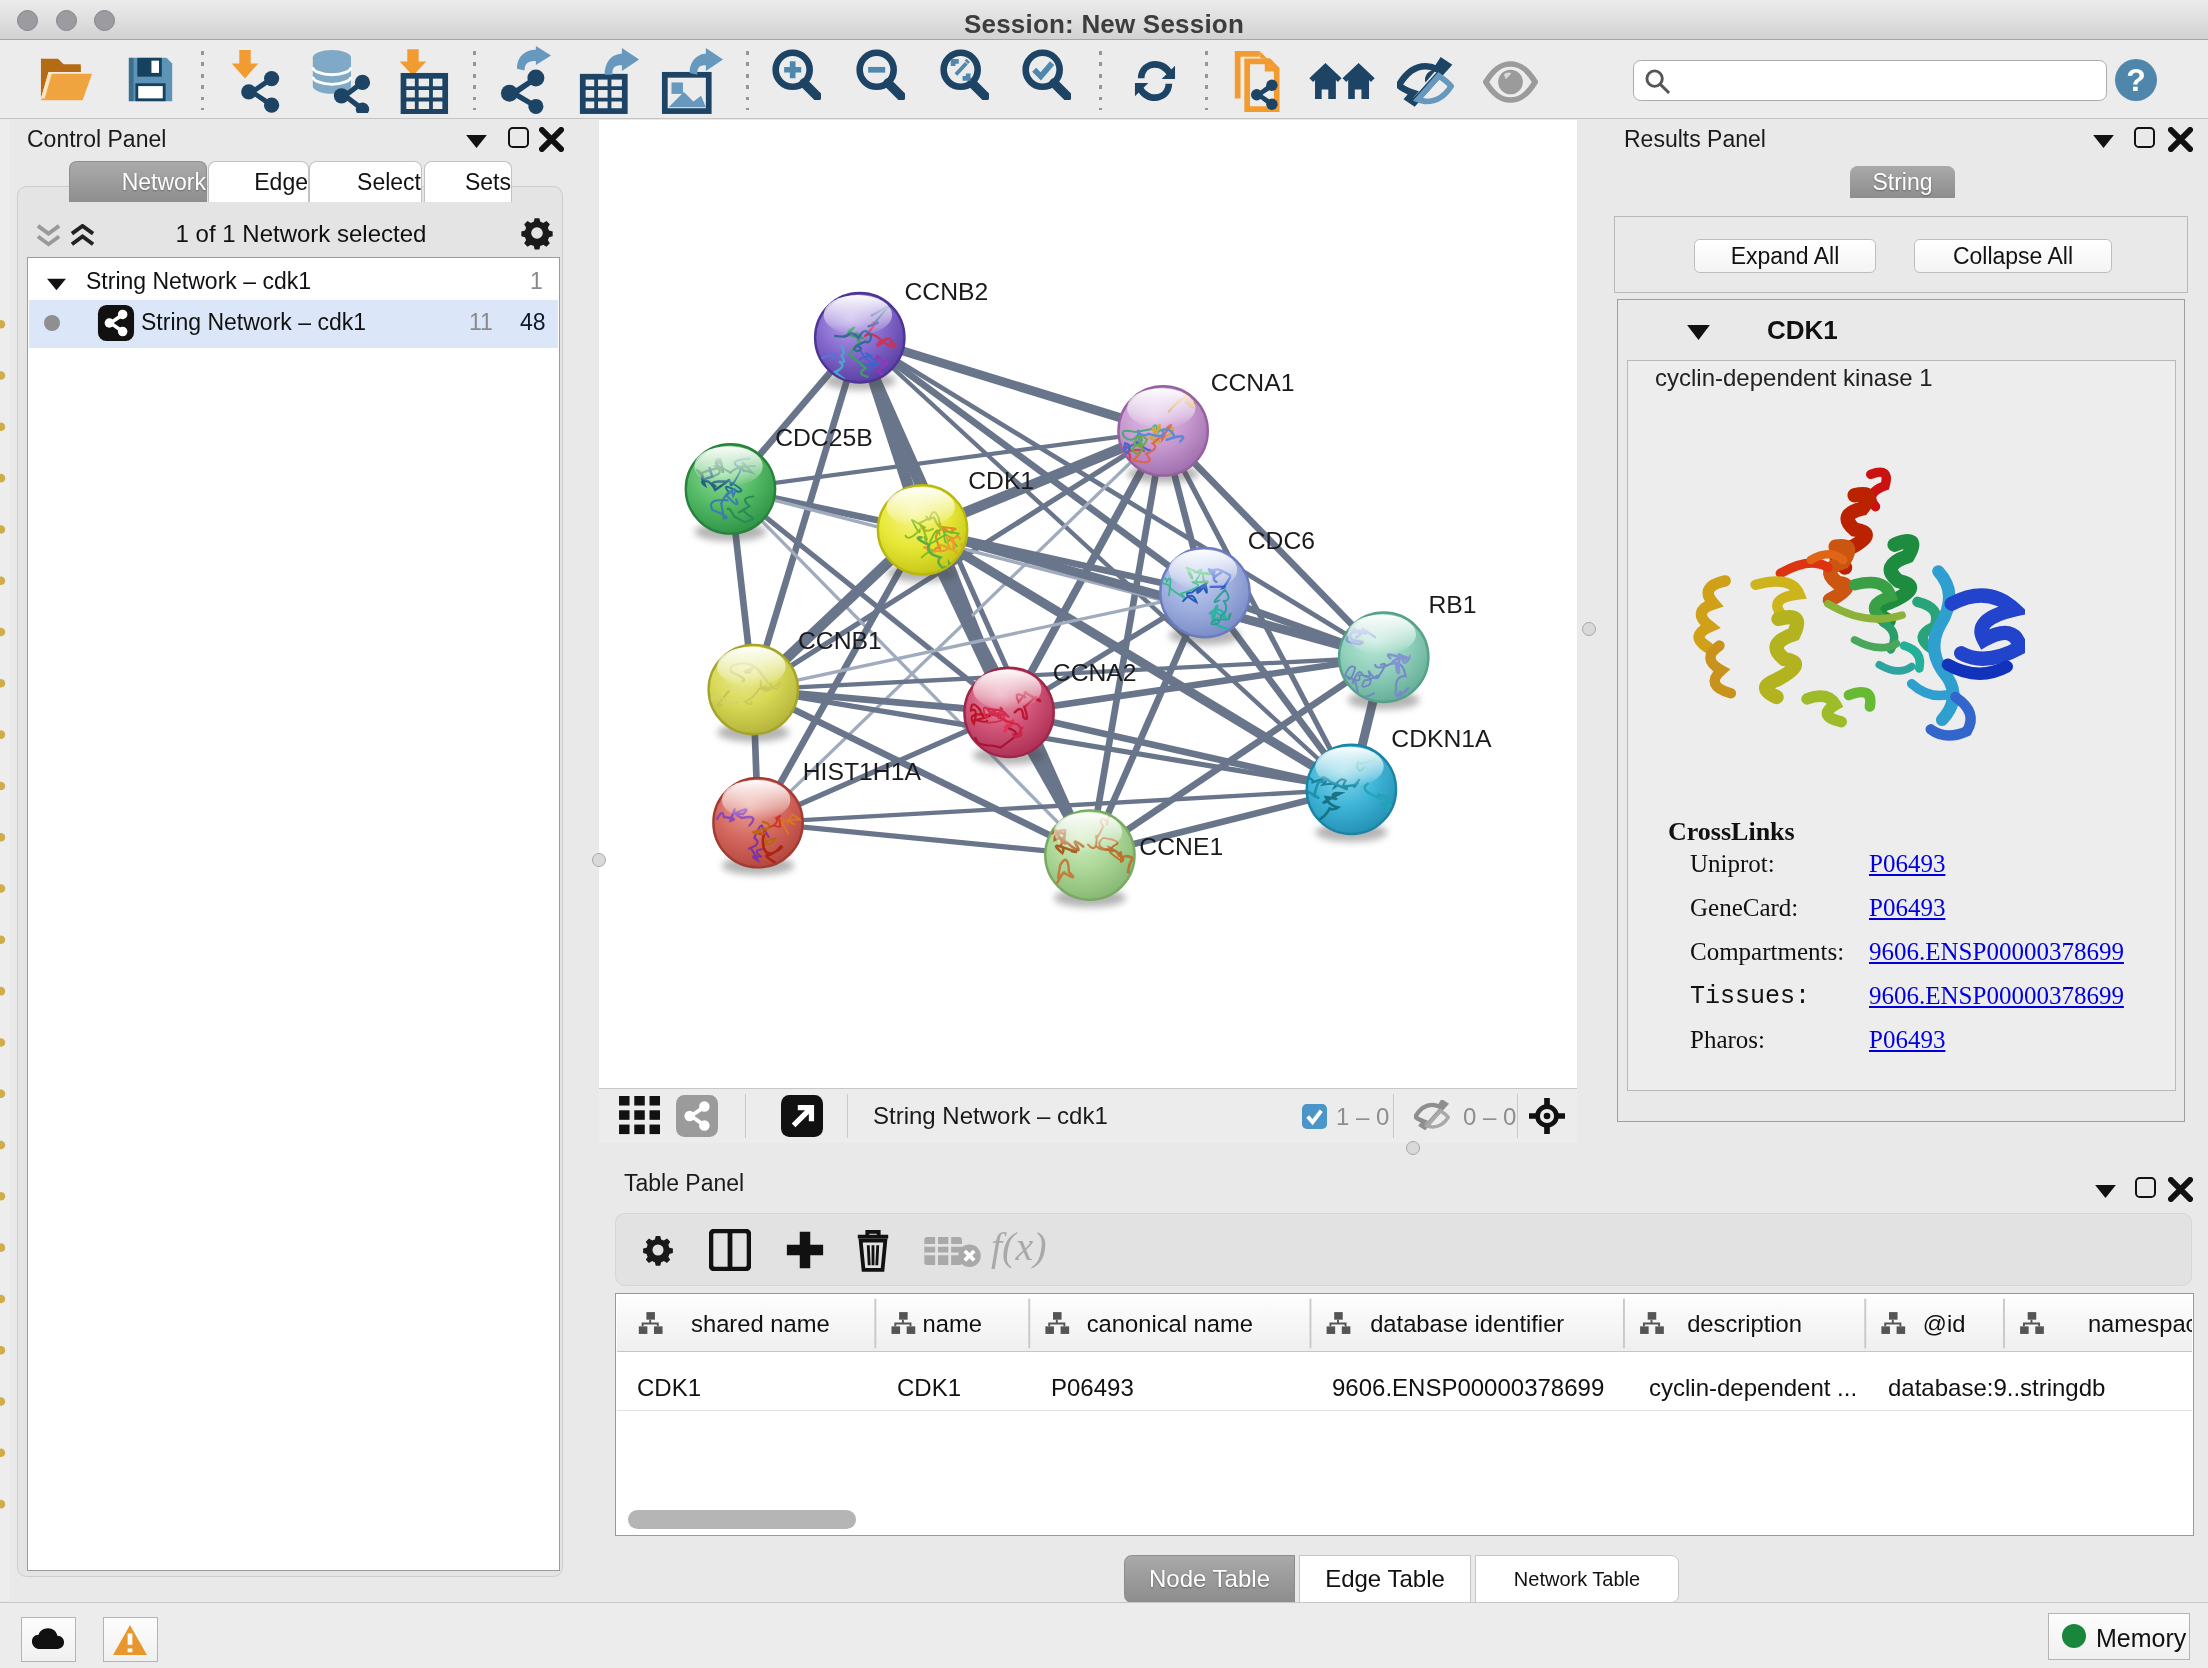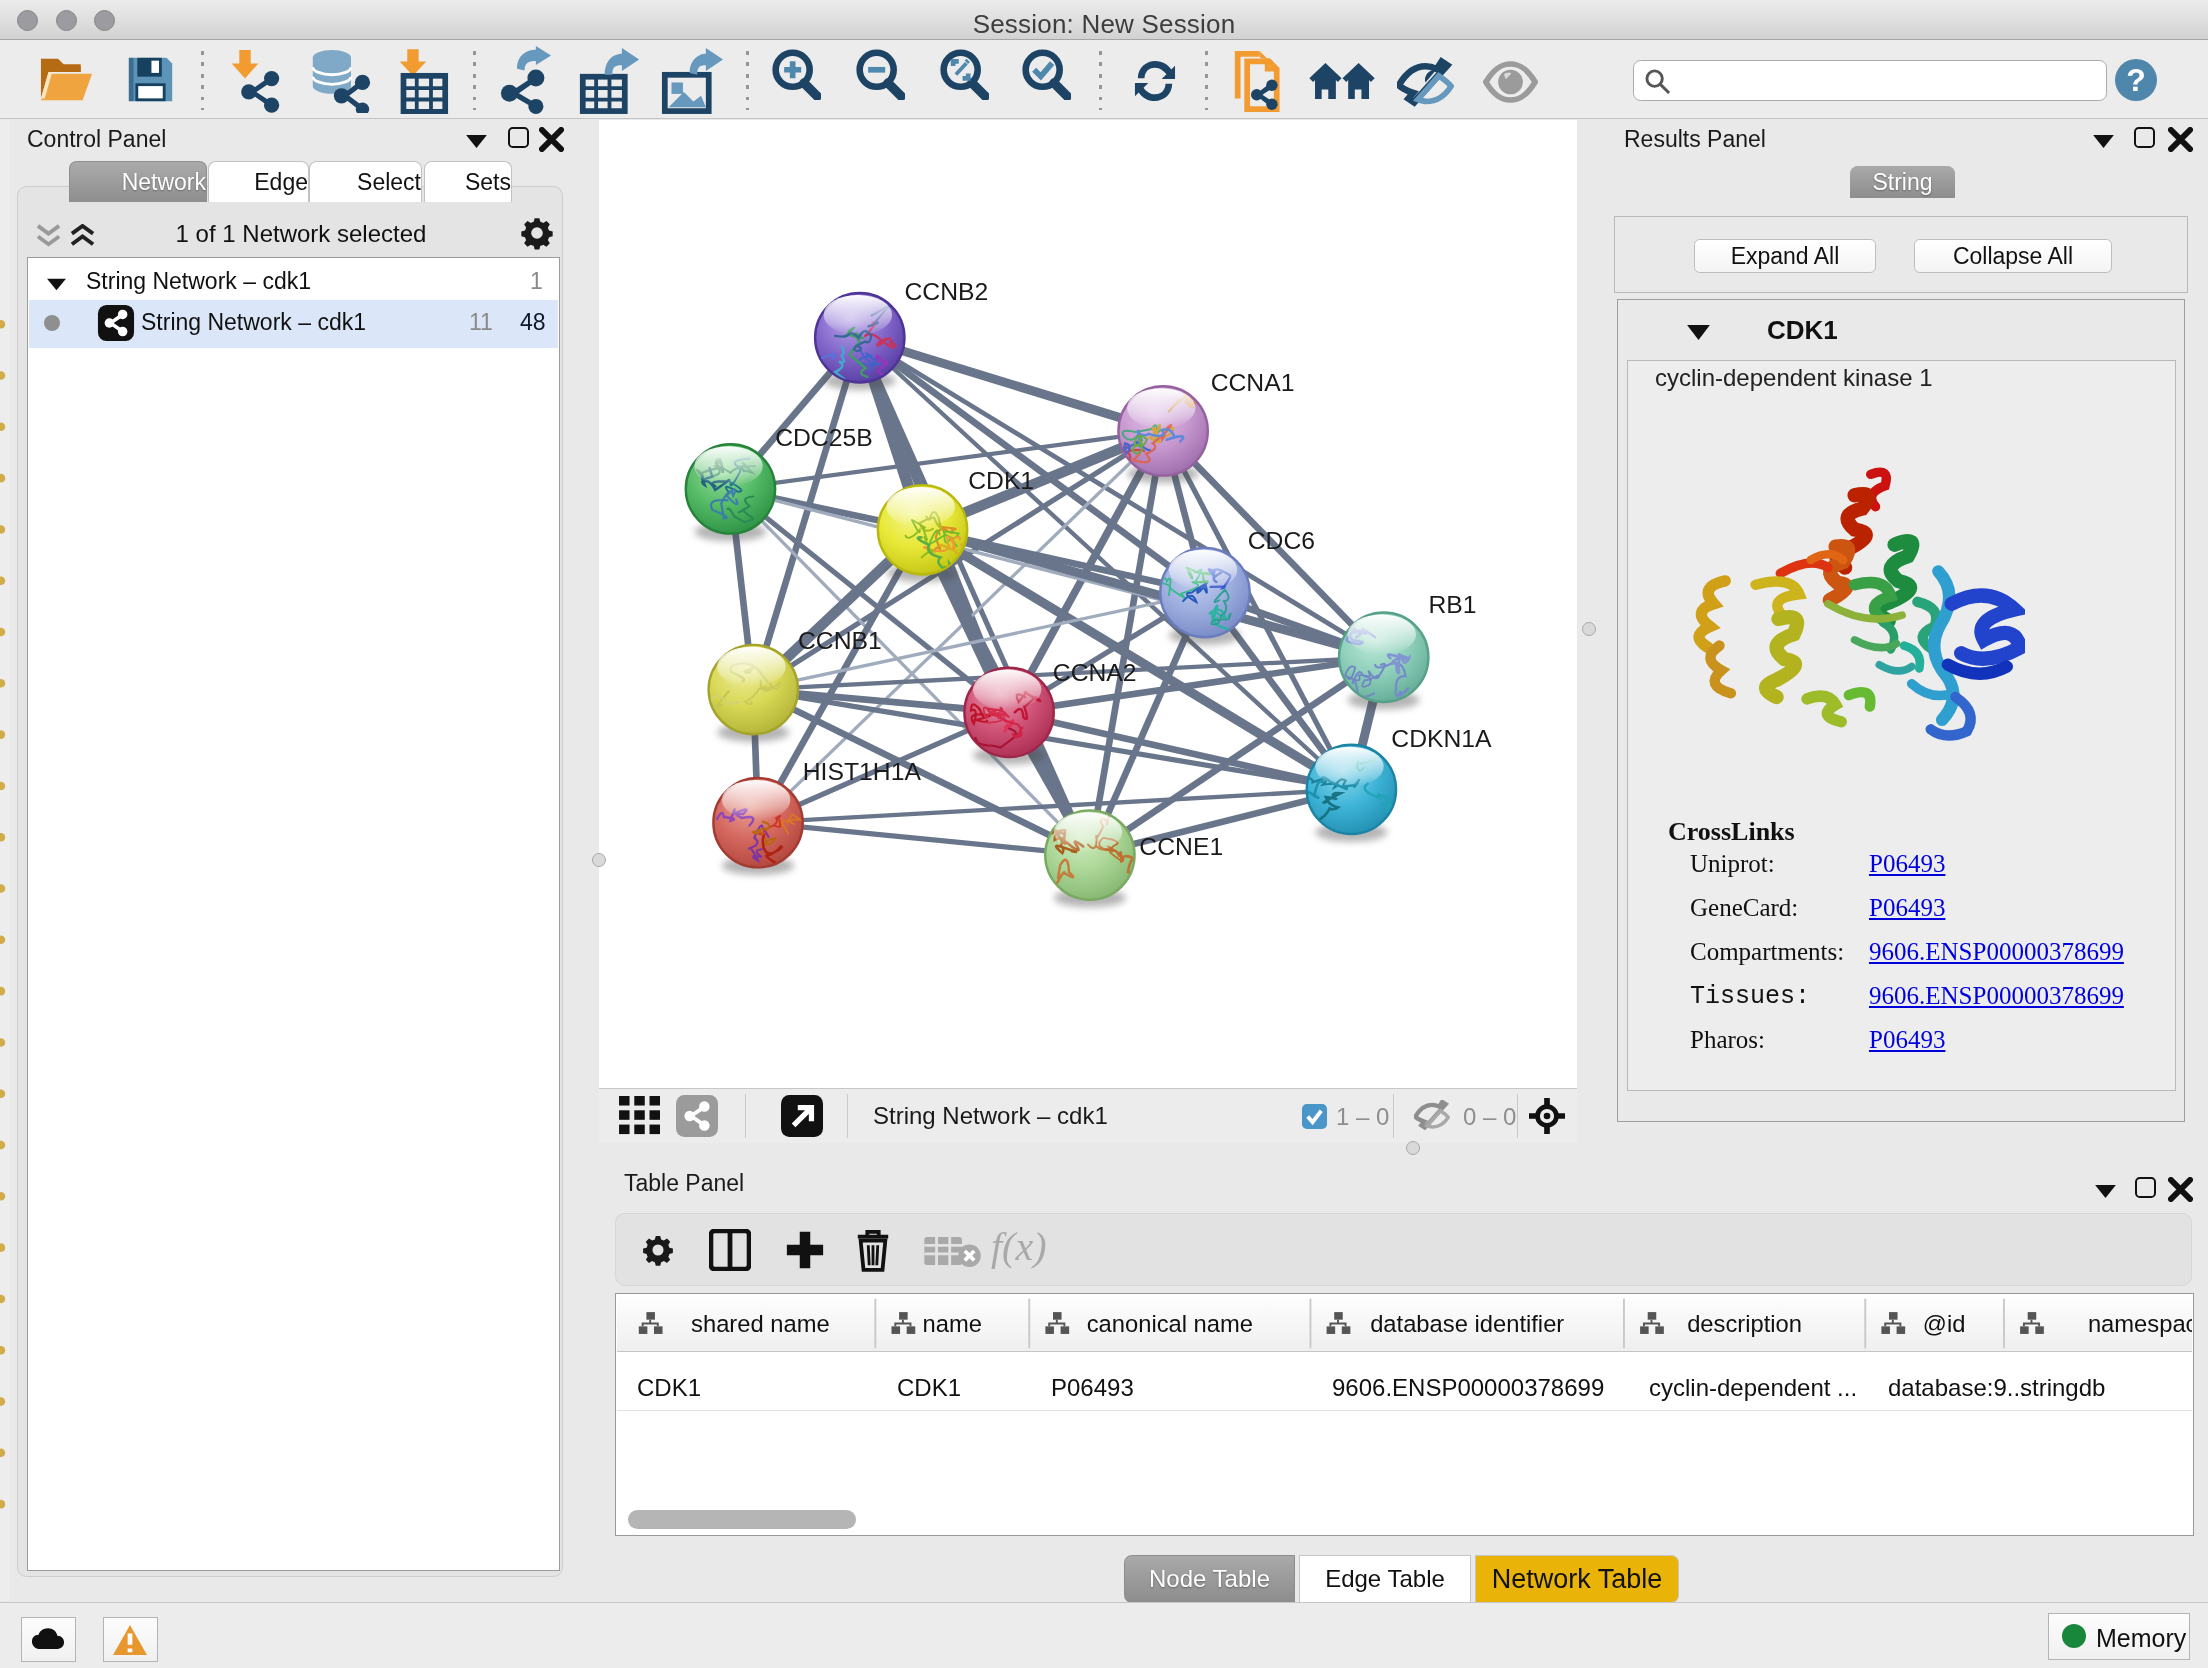--- a/index.html
+++ b/index.html
@@ -5,21 +5,21 @@
 * { margin:0; padding:0; box-sizing:border-box; }
 html,body { width:2208px; height:1668px; overflow:hidden; }
 body { font-family:"Liberation Sans", sans-serif; background:#e9e9e9; position:relative; }
 .abs { position:absolute; }
 
 
 #titlebar { left:0; top:0; width:2208px; height:40px;
   background:linear-gradient(#ececec,#d2d2d2);
   border-bottom:1px solid #a5a5a5; }
 .tl { width:21px; height:21px; border-radius:50%; background:#9c9ca0; border:1px solid #85858a; top:9.5px; }
-#title { width:2208px; top:8.6px; text-align:center; font-size:26px; font-weight:normal; color:#3d3d3d; letter-spacing:0.2px;}
+#title { width:2208px; top:8.6px; text-align:center; font-size:26px; font-weight:bold; color:#3d3d3d; letter-spacing:0.2px;}
 
 #toolbar { left:0; top:40px; width:2208px; height:79px; background:#ececec; border-bottom:1.9px solid #c3c3c3; }
 .vsep { top:51px; height:59px; width:2.9px; background:repeating-linear-gradient(#969696 0 3.8px, rgba(0,0,0,0) 3.8px 11.4px); }
 
 
 #main { left:0; top:119px; width:2208px; height:1483px; background:#e9e9e9; }
 
 .ptitle { font-size:23px; color:#1a1a1a; }
 .pctl { font-size:23px; color:#111; }
 
@@ -808,21 +808,21 @@
   <div class="abs" style="left:733px;top:227px;font-size:24px;color:#111;">9606.ENSP00000378699</div>
   <div class="abs" style="left:1050px;top:227px;font-size:24px;color:#111;">cyclin-dependent ...</div>
   <div class="abs" style="left:1289px;top:227px;font-size:24px;color:#111;">database:9...</div>
   <div class="abs" style="left:1421px;top:227px;font-size:24px;color:#111;">stringdb</div>
   <div class="abs" style="left:18px;top:263px;width:1575px;height:1px;background:#e0e0e0;"></div>
 
   <div class="abs" style="left:28.5px;top:363px;width:228px;height:19px;background:#b5b5b5;border-radius:9.5px;"></div>
 
   <div class="abs" style="left:525px;top:408px;width:171px;height:48px;background:linear-gradient(#a9a9a9,#8d8d8d);border:1px solid #8d8d8d;border-radius:7.6px 0 0 7.6px;color:#fff;font-size:24px;text-align:center;line-height:46px;text-shadow:0 1px 1.9px rgba(0,0,0,0.35);">Node Table</div>
   <div class="abs" style="left:700px;top:408px;width:172px;height:48px;background:#fff;border:1px solid #c6c6c6;color:#111;font-size:24px;text-align:center;line-height:46px;">Edge Table</div>
-  <div class="abs" style="left:876px;top:408px;width:204px;height:48px;background:#eab308;border:1px solid #c6c6c6;border-radius:0 7.6px 7.6px 0;color:#111;font-size:27px;text-align:center;line-height:46px;">Network Table</div>
+  <div class="abs" style="left:876px;top:408px;width:204px;height:48px;background:#ffffff;border:1px solid #c6c6c6;border-radius:0 7.6px 7.6px 0;color:#111;font-size:20px;text-align:center;line-height:46px;">Network Table</div>
 </div>
 
 <div id="statusbar" class="abs"></div>
 <div class="abs sbtn" style="left:21px;top:1617px;width:55px;height:45px;"></div>
 <svg class="abs" style="left:31px;top:1628px;" width="34" height="23" viewBox="0 0 36 24">
   <path d="M10 22 C4 22 1 18 1 14 C1 10 4 7 8 7 C9 3 13 0 18 0 C23 0 27 3 28 8 C32 8 35 11 35 15 C35 19 32 22 28 22 Z" fill="#111"></path>
 </svg>
 <div class="abs sbtn" style="left:103px;top:1617px;width:55px;height:45px;"></div>
 <svg class="abs" style="left:112px;top:1624px;" width="36" height="32" viewBox="0 0 38 34">
   <path d="M19 1 L37 33 L1 33 Z" fill="#e8962e"></path>

